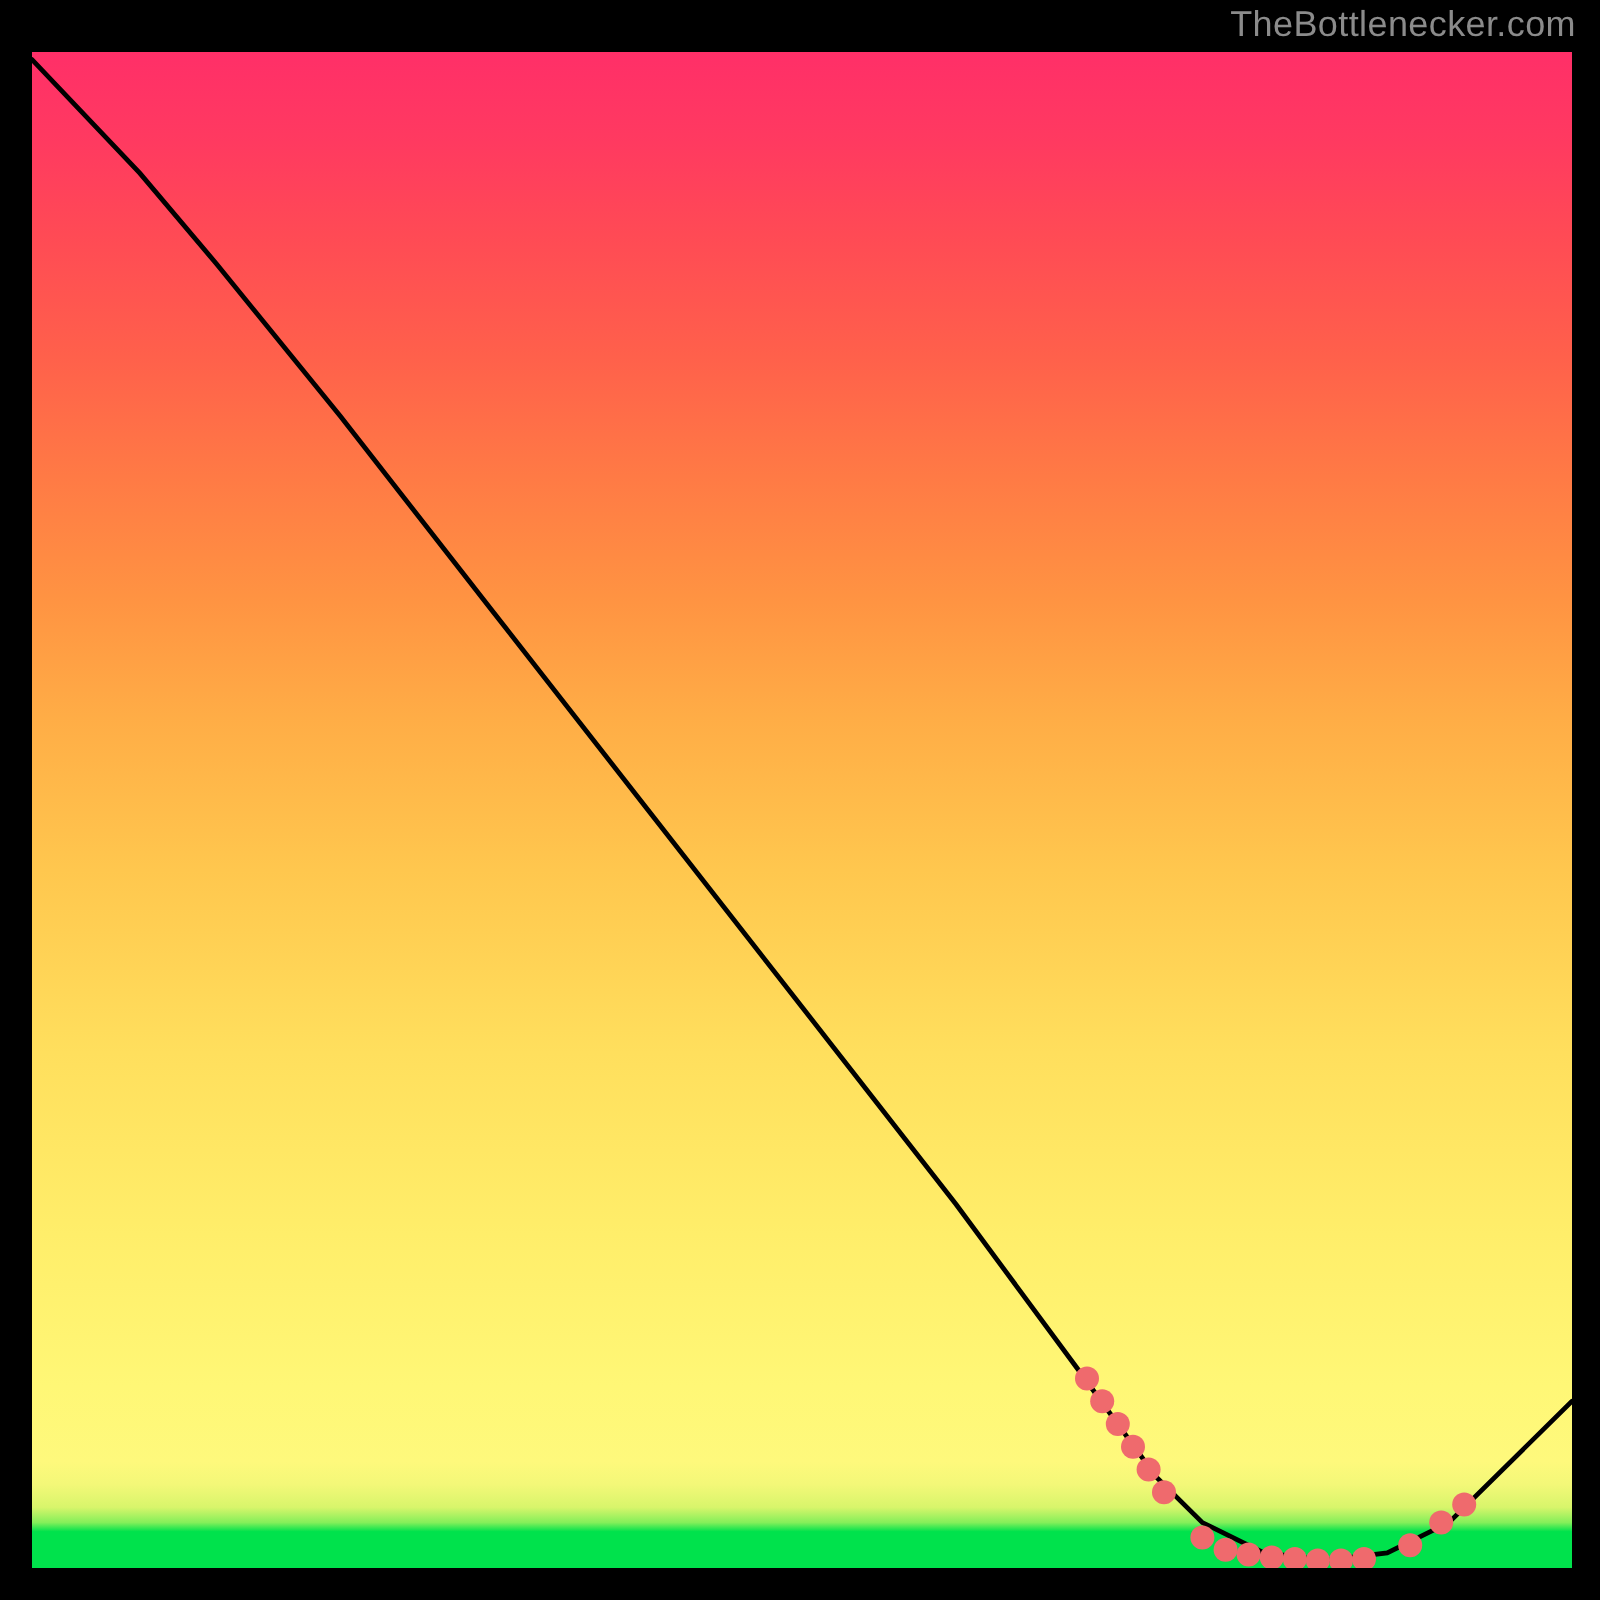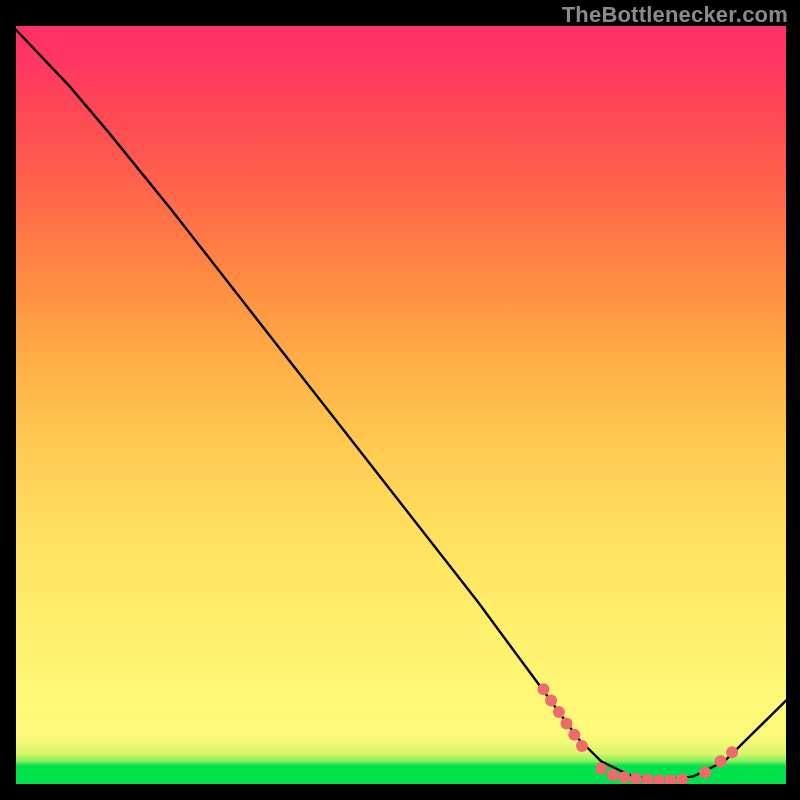--- a/index.html
+++ b/index.html
@@ -50,22 +50,22 @@
     left: 0;
     top: 0;
     width: 770px;
     height: 758px;
   }
   .watermark {
     position: absolute;
     top: 2px;
     right: 12px;
     color: #8b8b8b;
-    font-size: 22px;
-    font-weight: 700;
+    font-size: 18px;
+    font-weight: 400;
     letter-spacing: 0.2px;
     user-select: none;
   }
 </style>
 </head>
 <body>
 
 <div class="frame">
   <div class="plot">
     <svg class="curve" viewBox="0 0 770 758" preserveAspectRatio="none">

